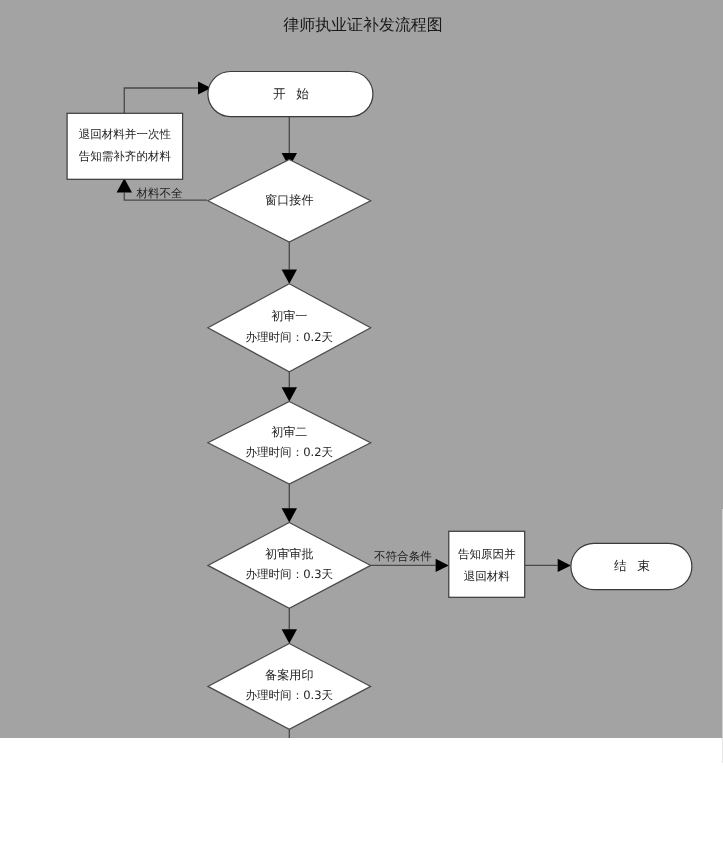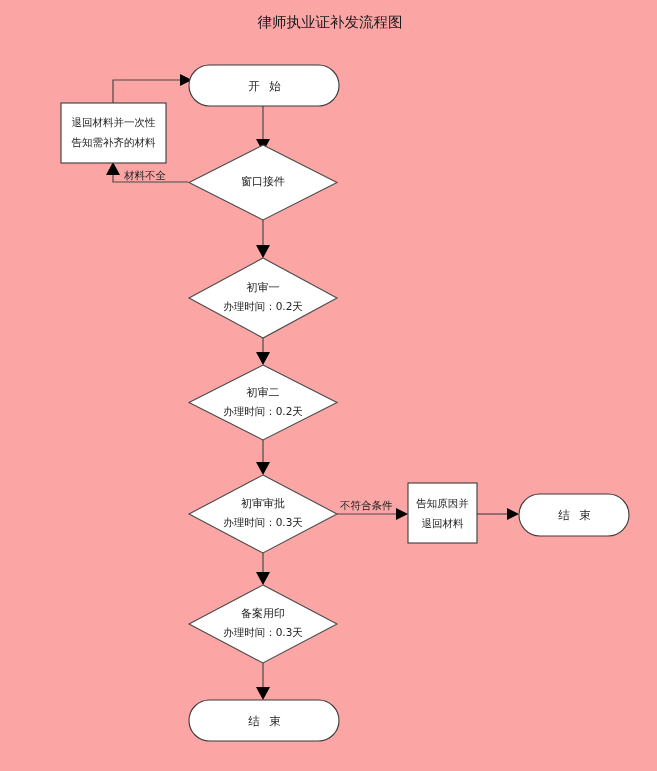--- a/index.html
+++ b/index.html
@@ -3,22 +3,22 @@
 <meta charset="utf-8">
 <style>
   html, body {
     margin: 0;
     padding: 0;
     background: #ffffff;
   }
   #page {
     position: relative;
     width: 657px;
-    height: 771px;
-    background: #fca5a5;
+    height: 671px;
+    background: #a3a3a3;
     overflow: hidden;
     font-family: "DejaVu Sans", "Liberation Sans", sans-serif;
   }
   #flow-svg {
     position: absolute;
     left: 0;
     top: 0;
     width: 657px;
     height: 771px;
   }

